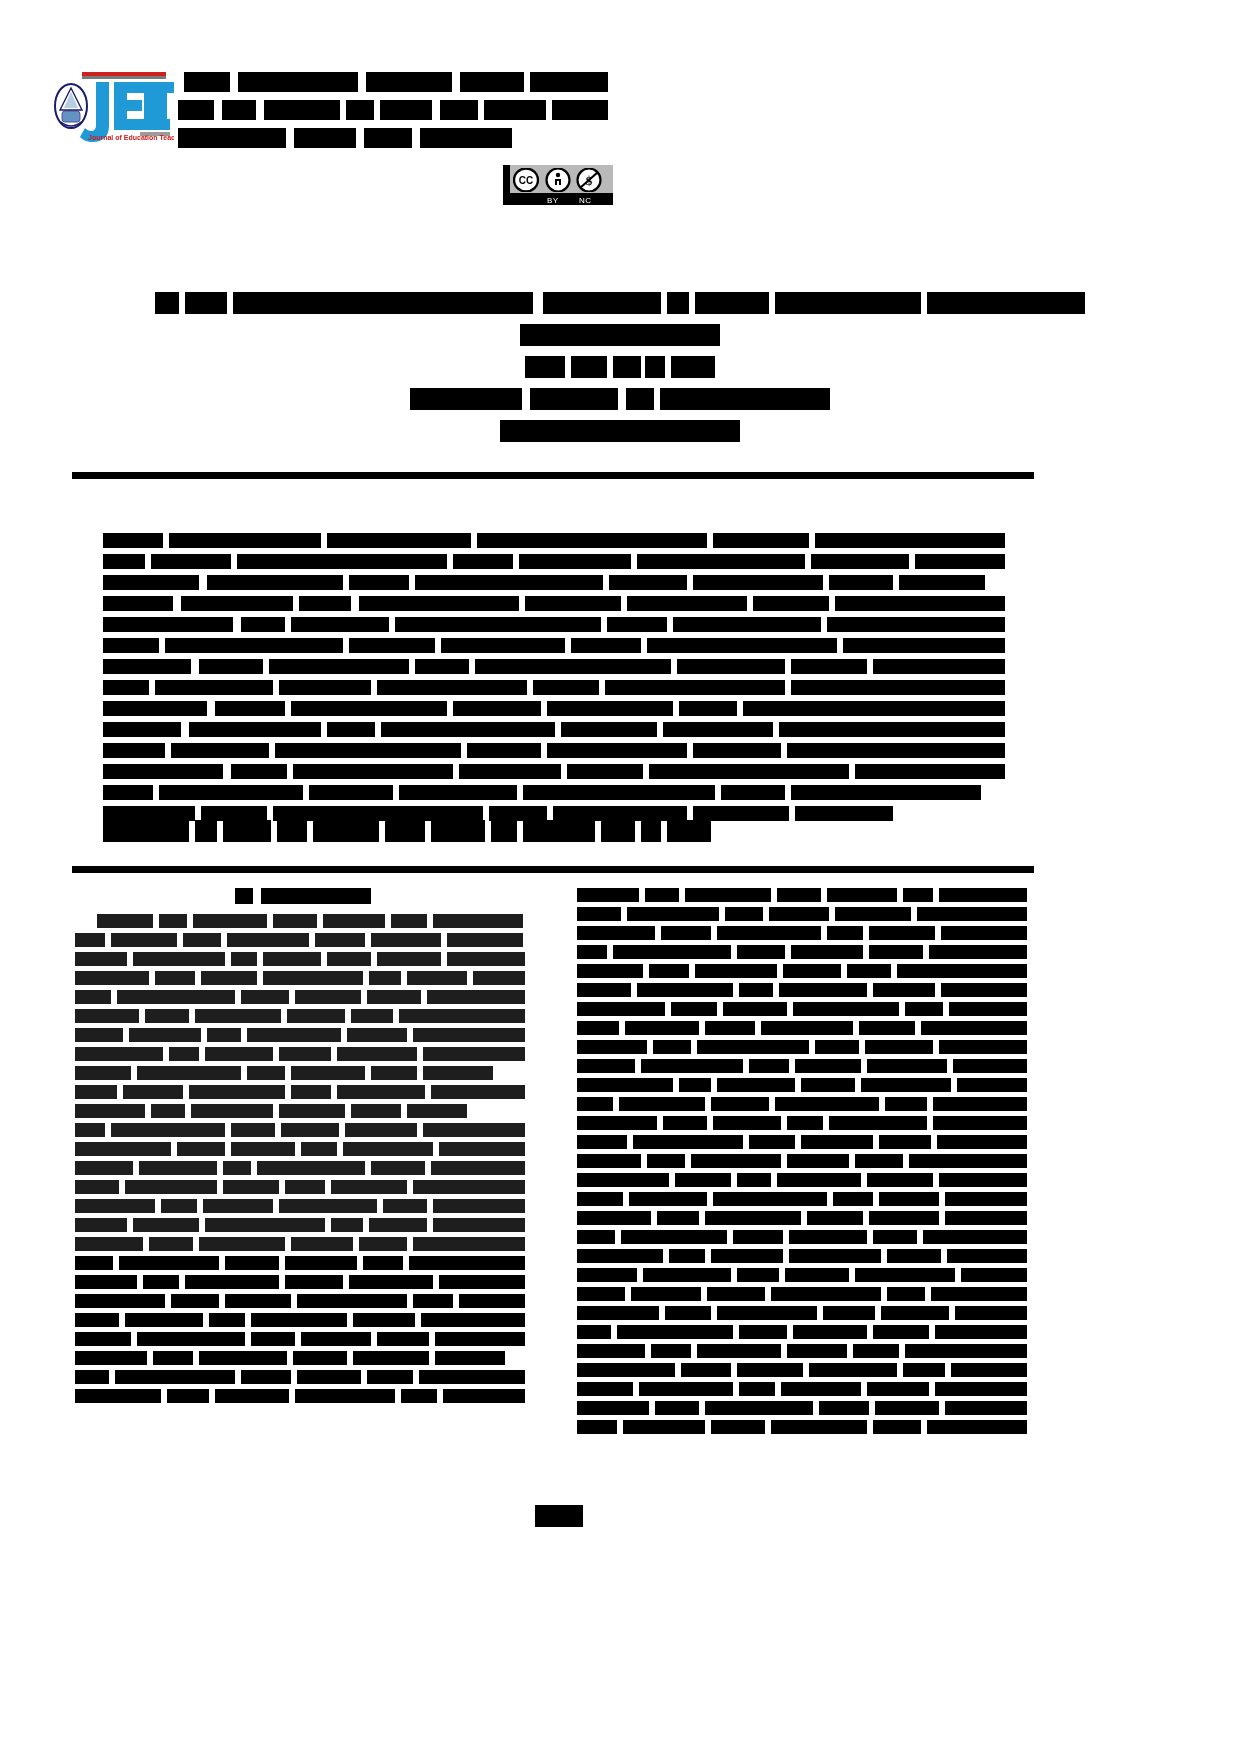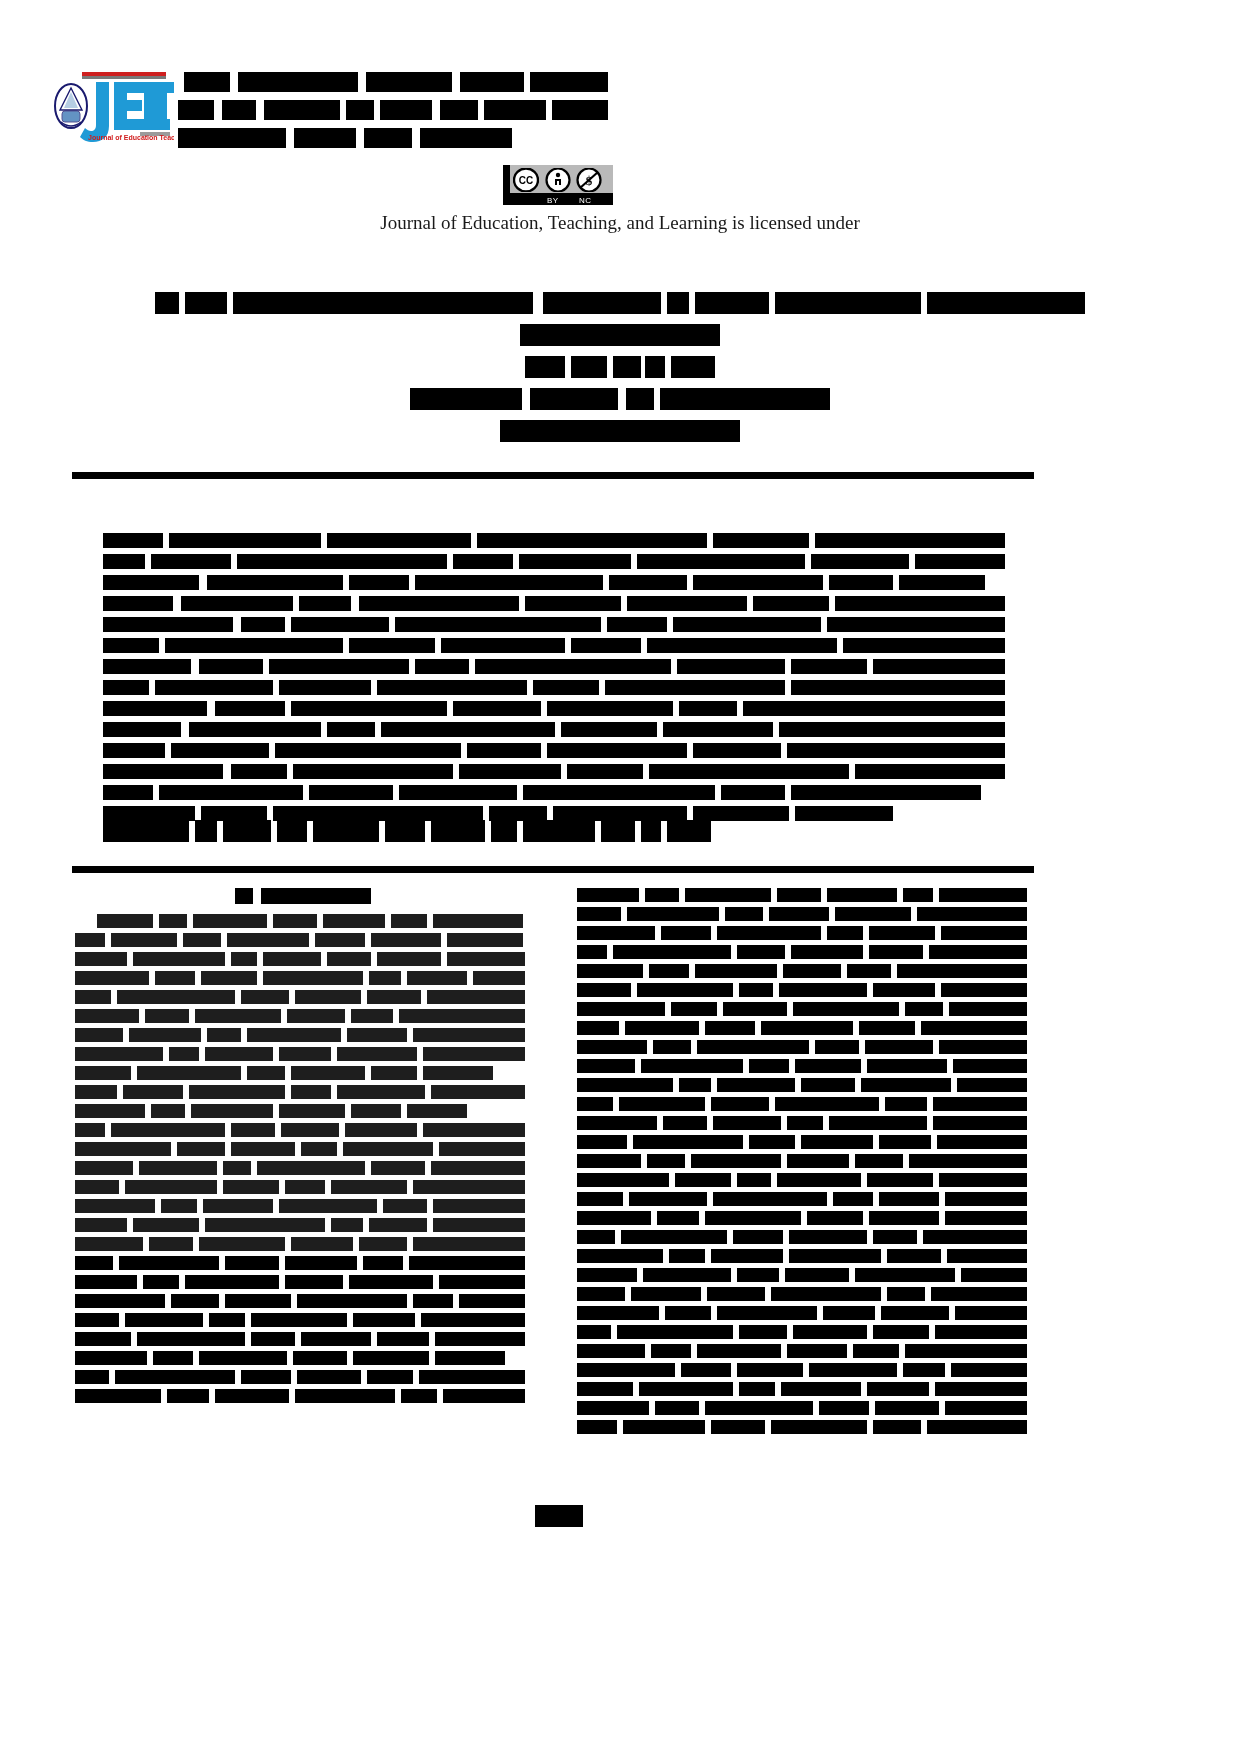--- a/index.html
+++ b/index.html
@@ -130,21 +130,20 @@
         <ellipse cx="13" cy="12" rx="11.5" ry="11.5" fill="#fff" stroke="#000" stroke-width="2.2"></ellipse>
         <text x="13" y="17" text-anchor="middle" font-family="Liberation Serif, serif" font-size="13" font-weight="bold" fill="#000">$</text>
         <line x1="4" y1="20" x2="22" y2="4" stroke="#000" stroke-width="2.2"></line>
       </svg>
       <span class="cc-lbl" style="left:44px;">BY</span>
       <span class="cc-lbl" style="left:76px;">NC</span>
     </div>
   </div>
 
   <div class="lic">
-    <div>Journal of Education, Teaching, and Learning is licensed under</div>
   </div>
 
   <div class="titleblock" id="titleblock">
       <div style="position: relative; height: 22px; margin: 0px auto 10px; width: 930px;">
         <div class="blk" style="position: absolute; left: 0px; width: 24px; top: 0px; height: 22px;"></div>
         <div class="blk" style="position: absolute; left: 30px; width: 42px; top: 0px; height: 22px;"></div>
         <div class="blk" style="position: absolute; left: 78px; width: 300px; top: 0px; height: 22px;"></div>
         <div class="blk" style="position: absolute; left: 388px; width: 118px; top: 0px; height: 22px;"></div>
         <div class="blk" style="position: absolute; left: 512px; width: 22px; top: 0px; height: 22px;"></div>
         <div class="blk" style="position: absolute; left: 540px; width: 74px; top: 0px; height: 22px;"></div>

